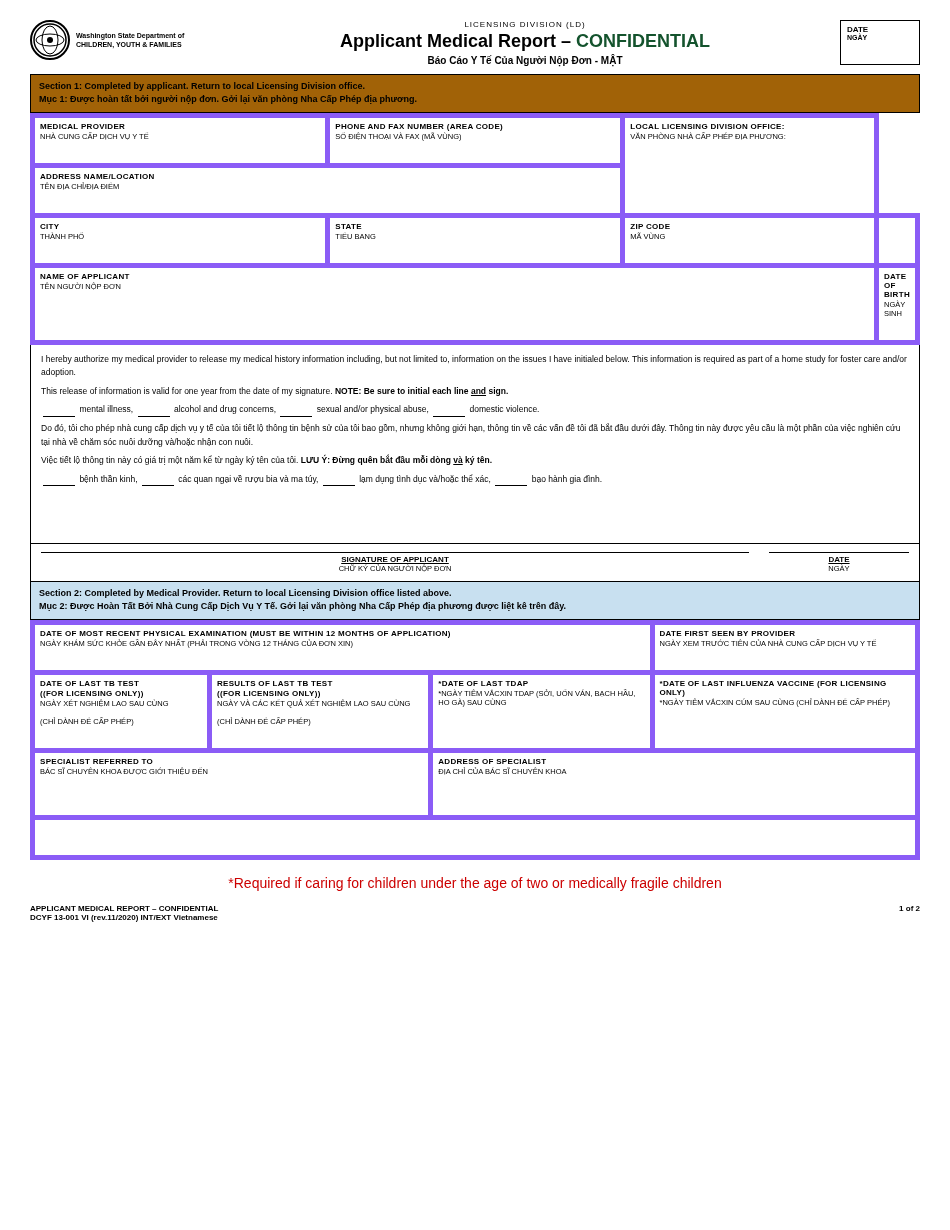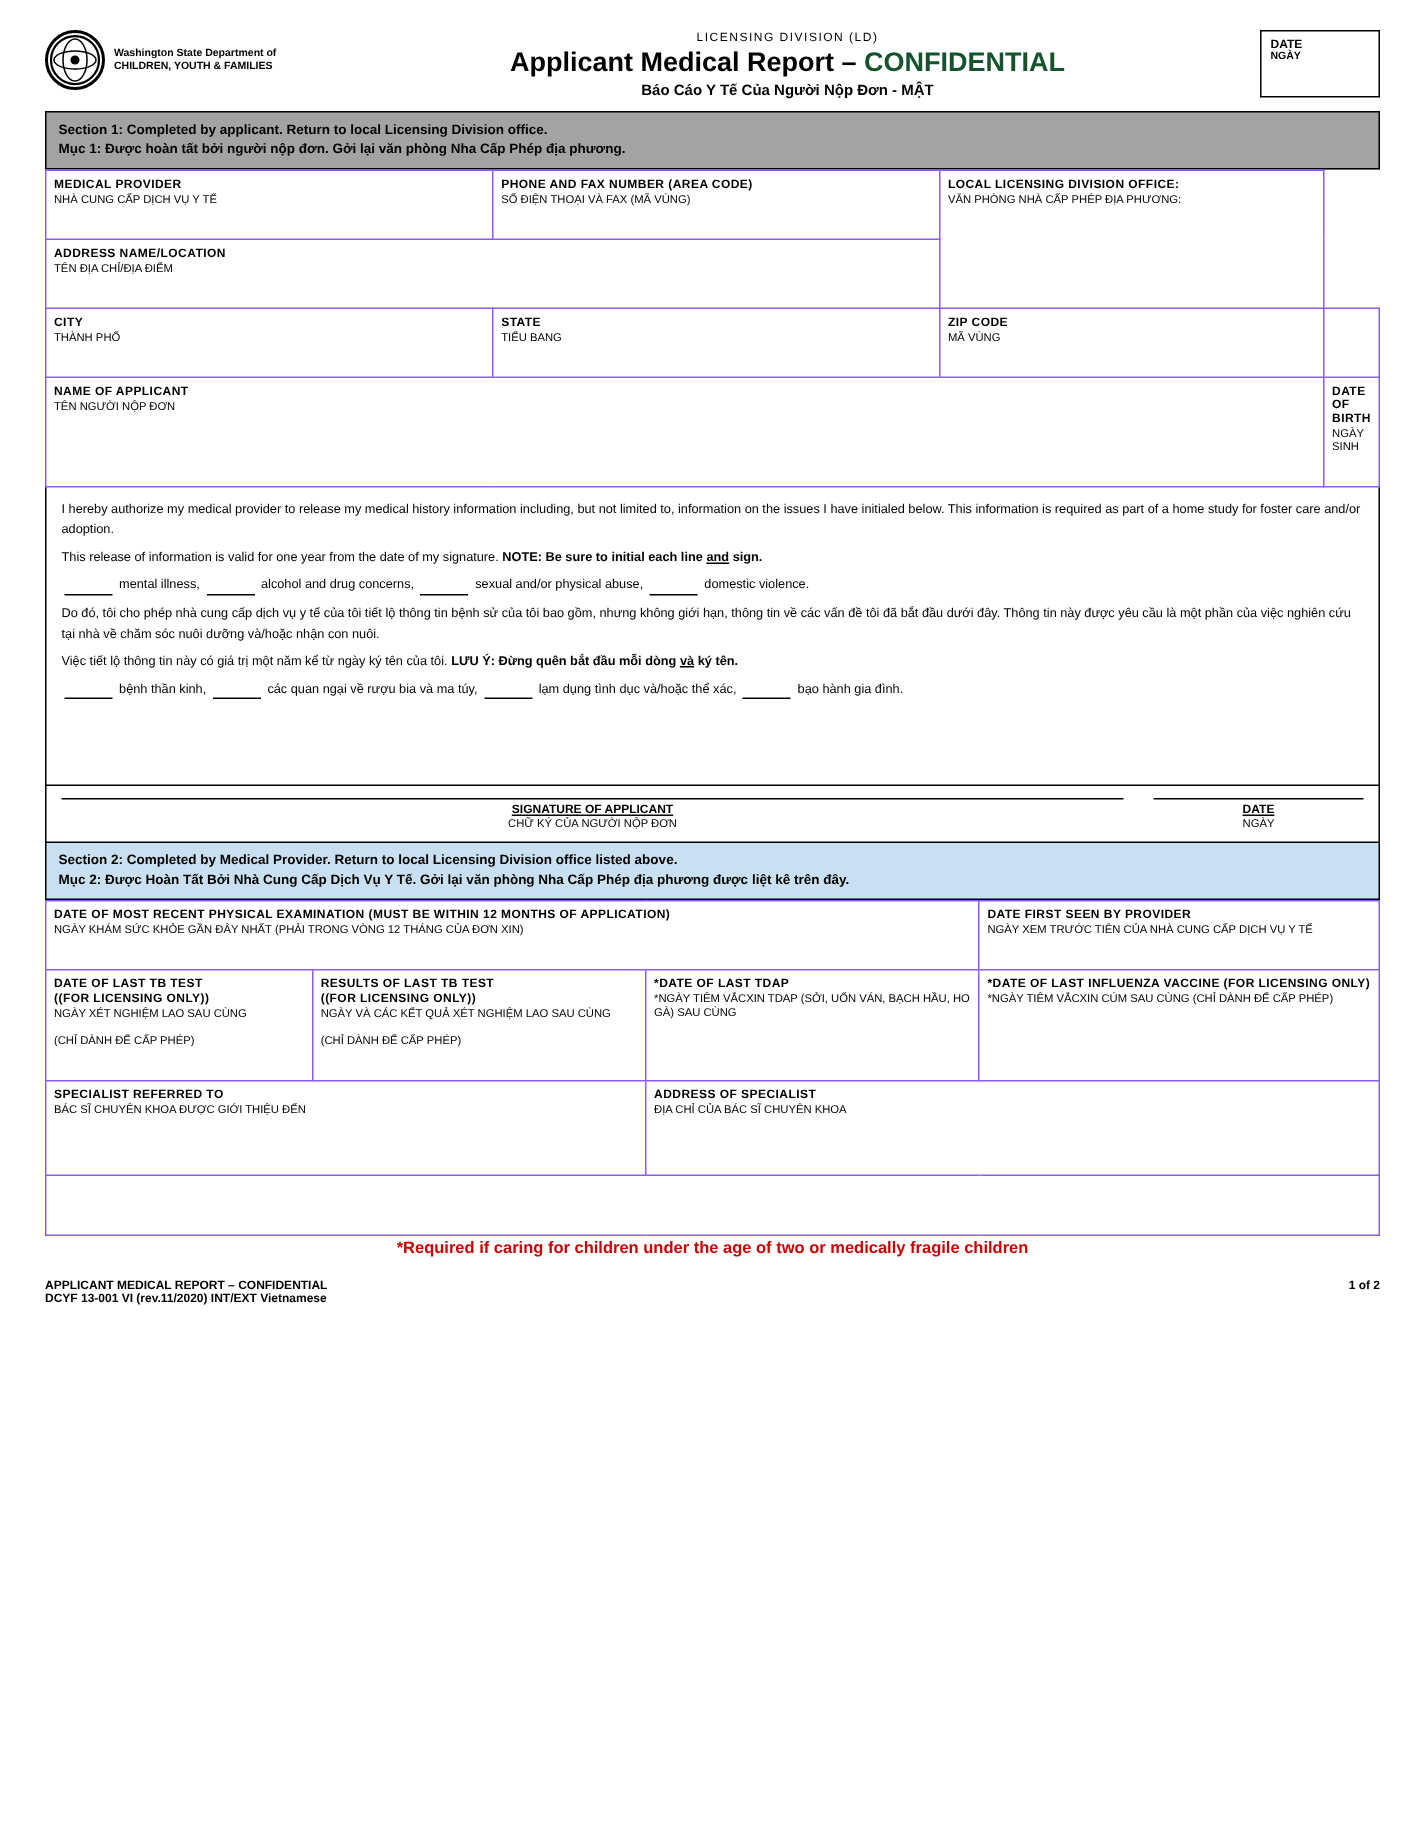--- a/index.html
+++ b/index.html
@@ -67,37 +67,37 @@
       width: 80px;
       padding: 4px 6px;
       font-size: 8px;
       font-weight: bold;
       min-height: 45px;
     }
     .date-box .date-label { font-weight: bold; font-size: 8px; }
     .date-box .date-label-vi { font-size: 7px; }
 
     .section-header {
-      background: #a3a3a3;
+      background: #a16207;
       border: 1px solid #000;
       padding: 5px 8px;
       font-size: 9px;
       font-weight: bold;
       line-height: 1.5;
     }
     .section-header .vi {
       font-weight: bold;
     }
 
     .form-table {
       width: 100%;
       border-collapse: collapse;
     }
     .form-table td, .form-table th {
-      border: 1px solid #8b5cf6;
+      border: 5px solid #8b5cf6;
       padding: 4px 5px;
       vertical-align: top;
       font-size: 8px;
     }
     .field-label {
       font-weight: bold;
       font-size: 8px;
       display: block;
       margin-bottom: 1px;
       letter-spacing: 0.3px;
@@ -172,22 +172,23 @@
       border-top: none;
       padding: 5px 8px;
       font-size: 9px;
       font-weight: bold;
       line-height: 1.5;
     }
 
     .required-note {
       text-align: center;
       color: #cc0000;
-      font-size: 11px;
-      font-weight: bold;
+      font-size: 14px;
+      font-weight: normal;
+      margin-top: 12px;
       line-height: 1.6;
     }
 
     .footer-text {
       font-size: 8px;
       font-weight: bold;
       margin-top: 10px;
       display: flex;
       justify-content: space-between;
     }

